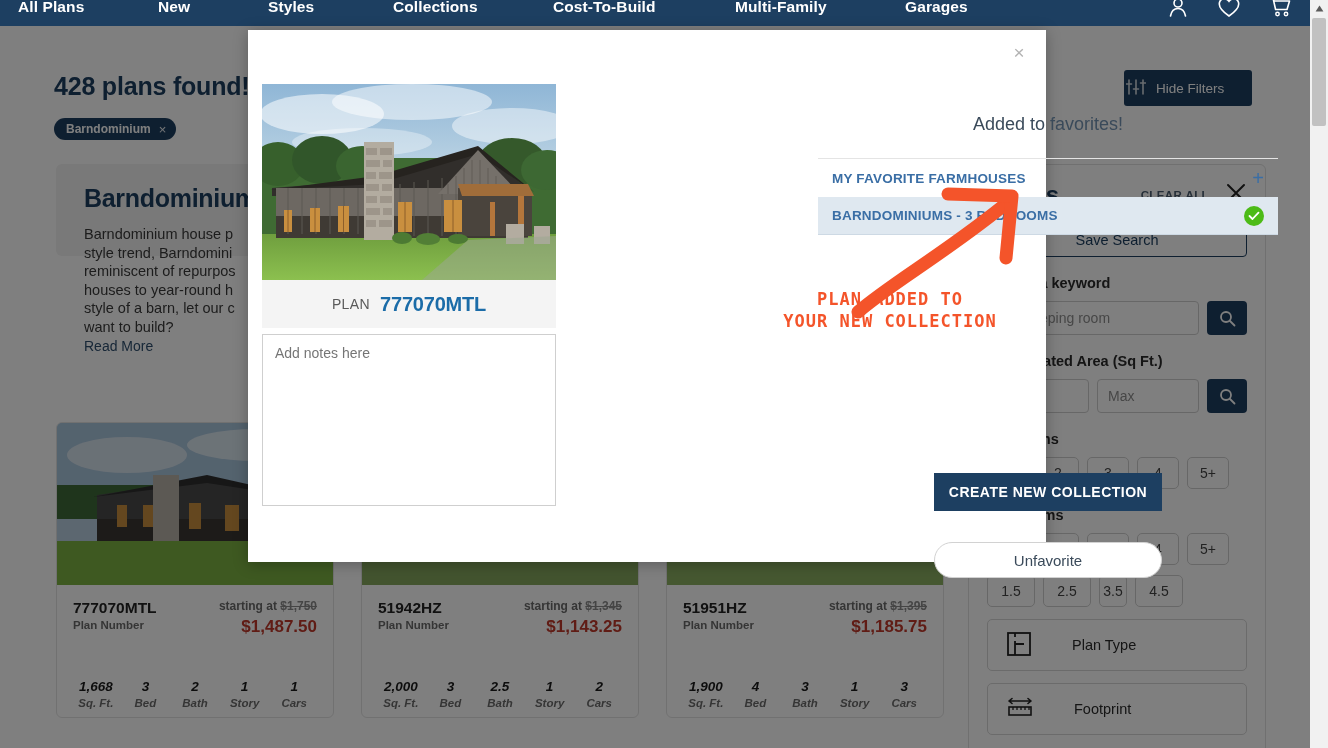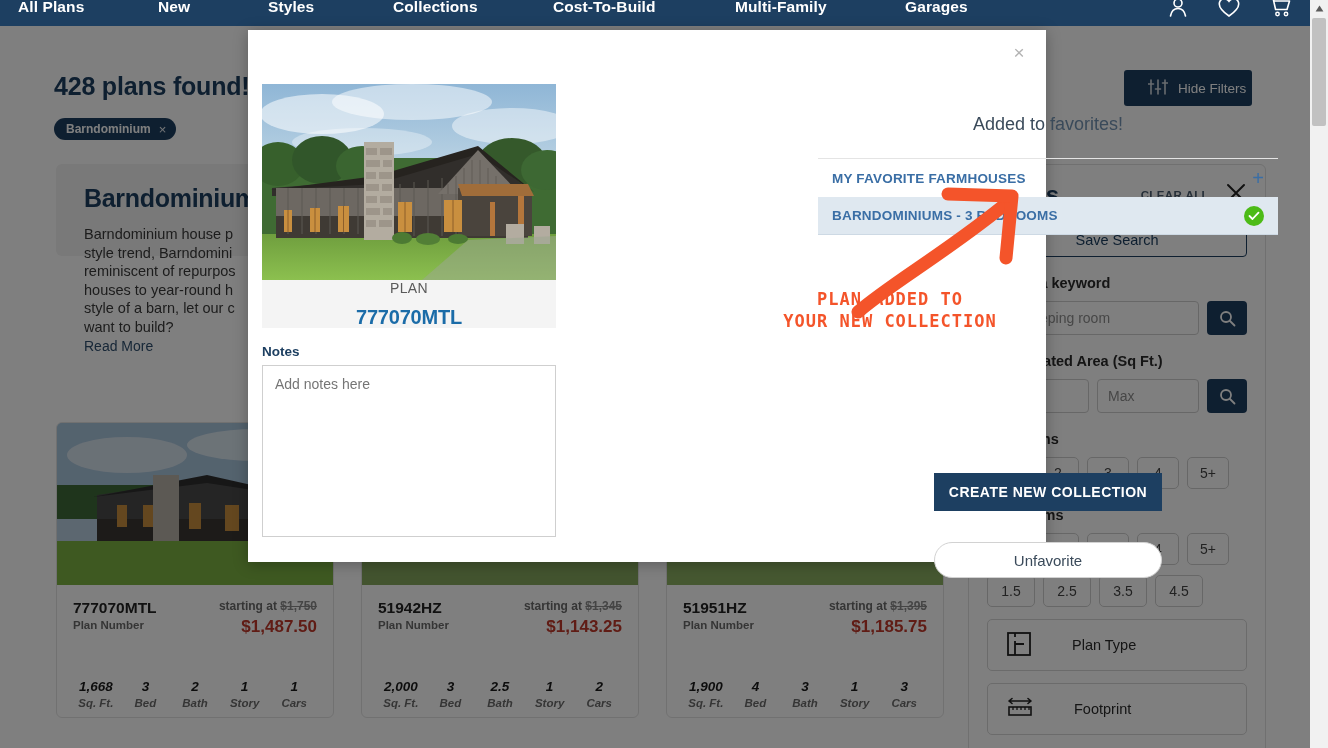--- a/index.html
+++ b/index.html
@@ -39,21 +39,21 @@
   .chip {
     position:absolute; left:54px; top:92px; height:22px; padding:0 10px 0 12px;
     background:#1d3f61; color:#fff; border-radius:11px; font-size:12px; font-weight:bold;
     display:flex; align-items:center; gap:8px;
   }
   .chip .x { font-size:13px; font-weight:normal; opacity:.9; }
 
   .hide-filters {
     position:absolute; left:1124px; top:44px; width:128px; height:36px;
     background:#1d3f61; color:#fff; border-radius:3px;
-    display:flex; align-items:center; gap:10px; padding-left:24px;
+    display:flex; align-items:center; gap:10px; padding-left:2px;
     font-size:13.5px;
   }
 
   
   .promo {
     position:absolute; left:56px; top:138px; width:895px; height:92px;
     background:#f2f2f2; border-radius:6px; padding:20px 28px;
   }
   .promo h2 { font-size:25px; color:#1d3f61; font-weight:bold; letter-spacing:-.3px; }
   .promo p { margin-top:12px; font-size:14.5px; line-height:18.5px; color:#3a3a3a; max-width:830px; }
@@ -120,21 +120,21 @@
   .modal {
     position:absolute; left:248px; top:30px; width:798px; height:532px;
     background:#ffffff; z-index:50; box-shadow:0 2px 14px rgba(0,0,0,.28);
   }
   .modal-close { position:absolute; right:16px; top:12px; width:22px; height:22px;
                  display:flex; align-items:center; justify-content:center; color:#b3b3b3; font-size:19px; }
 
   .modal-left { position:absolute; left:14px; top:54px; width:294px; }
   .mini-card { width:294px; background:#f4f4f4; }
   .mini-img { width:294px; height:196px; overflow:hidden; position:relative; }
-  .mini-foot { height:48px; display:flex; align-items:center; justify-content:center; gap:10px;flex-direction:column; }
+  .mini-foot { height:48px; display:flex; align-items:center; justify-content:center; gap:10px; }
   .mini-foot .pl { font-size:14px; color:#5a5a5a; letter-spacing:.4px; }
   .mini-foot .pn { font-size:20px; font-weight:bold; color:#1b6ca8; letter-spacing:-.2px; }
   .notes-lbl { margin-top:16px; font-size:13.5px; font-weight:bold; color:#1d3f61; }
   .notes-box {
     margin-top:6px; width:294px; height:172px; border:1px solid #cfcfcf; background:#fff;
     padding:10px 12px; font-size:14px; color:#9a9a9a; resize:none; font-family:inherit;
   }
 
   .modal-right { position:absolute; left:570px; top:0; width:460px; }
   .modal-title { position:absolute; left:0; top:84px; width:460px; text-align:center;
@@ -400,21 +400,21 @@
         <div class="pill-row">
           <div class="pill">1</div>
           <div class="pill">2</div>
           <div class="pill">3</div>
           <div class="pill">4</div>
           <div class="pill">5+</div>
         </div>
         <div class="pill-row">
           <div class="pill" style="width:48px">1.5</div>
           <div class="pill" style="width:48px">2.5</div>
-          <div class="pill" style="width:48px">3.5</div>
+          <div class="pill" style="width:28px">3.5</div>
           <div class="pill" style="width:48px">4.5</div>
         </div>
 
         <div class="big-opt">
           <span>
             <svg width="26" height="26" viewBox="0 0 26 26">
                 <rect x="2" y="2" width="22" height="22" fill="none" stroke="#222" stroke-width="1.8"></rect>
                 <path d="M9 2 L9 24 M9 13 L18 13" stroke="#222" stroke-width="1.8"></path>
                 <path d="M9 6 L9 10" stroke="#fff" stroke-width="2.4"></path>
               </svg>
@@ -559,21 +559,20 @@
             <ellipse cx="196" cy="155" rx="10" ry="5" fill="#4c7a33"></ellipse>
 
             <path d="M206 156 L294 152 L294 196 L160 196 Z" fill="#9aa890" opacity=".55"></path>
           </svg>
         </div>
         <div class="mini-foot">
           <span class="pl">PLAN</span>
           <span class="pn">777070MTL</span>
         </div>
       </div>
-      <div class="notes-lbl">Notes</div>
       <textarea class="notes-box" placeholder="Add notes here" style=""></textarea>
     </div>
 
     <div class="modal-right">
       <div class="modal-title">Added to favorites!</div>
 
       <div class="coll-list">
         <div class="coll-item">
           <span class="name">MY FAVORITE FARMHOUSES</span>
           <span class="plus">+</span>

